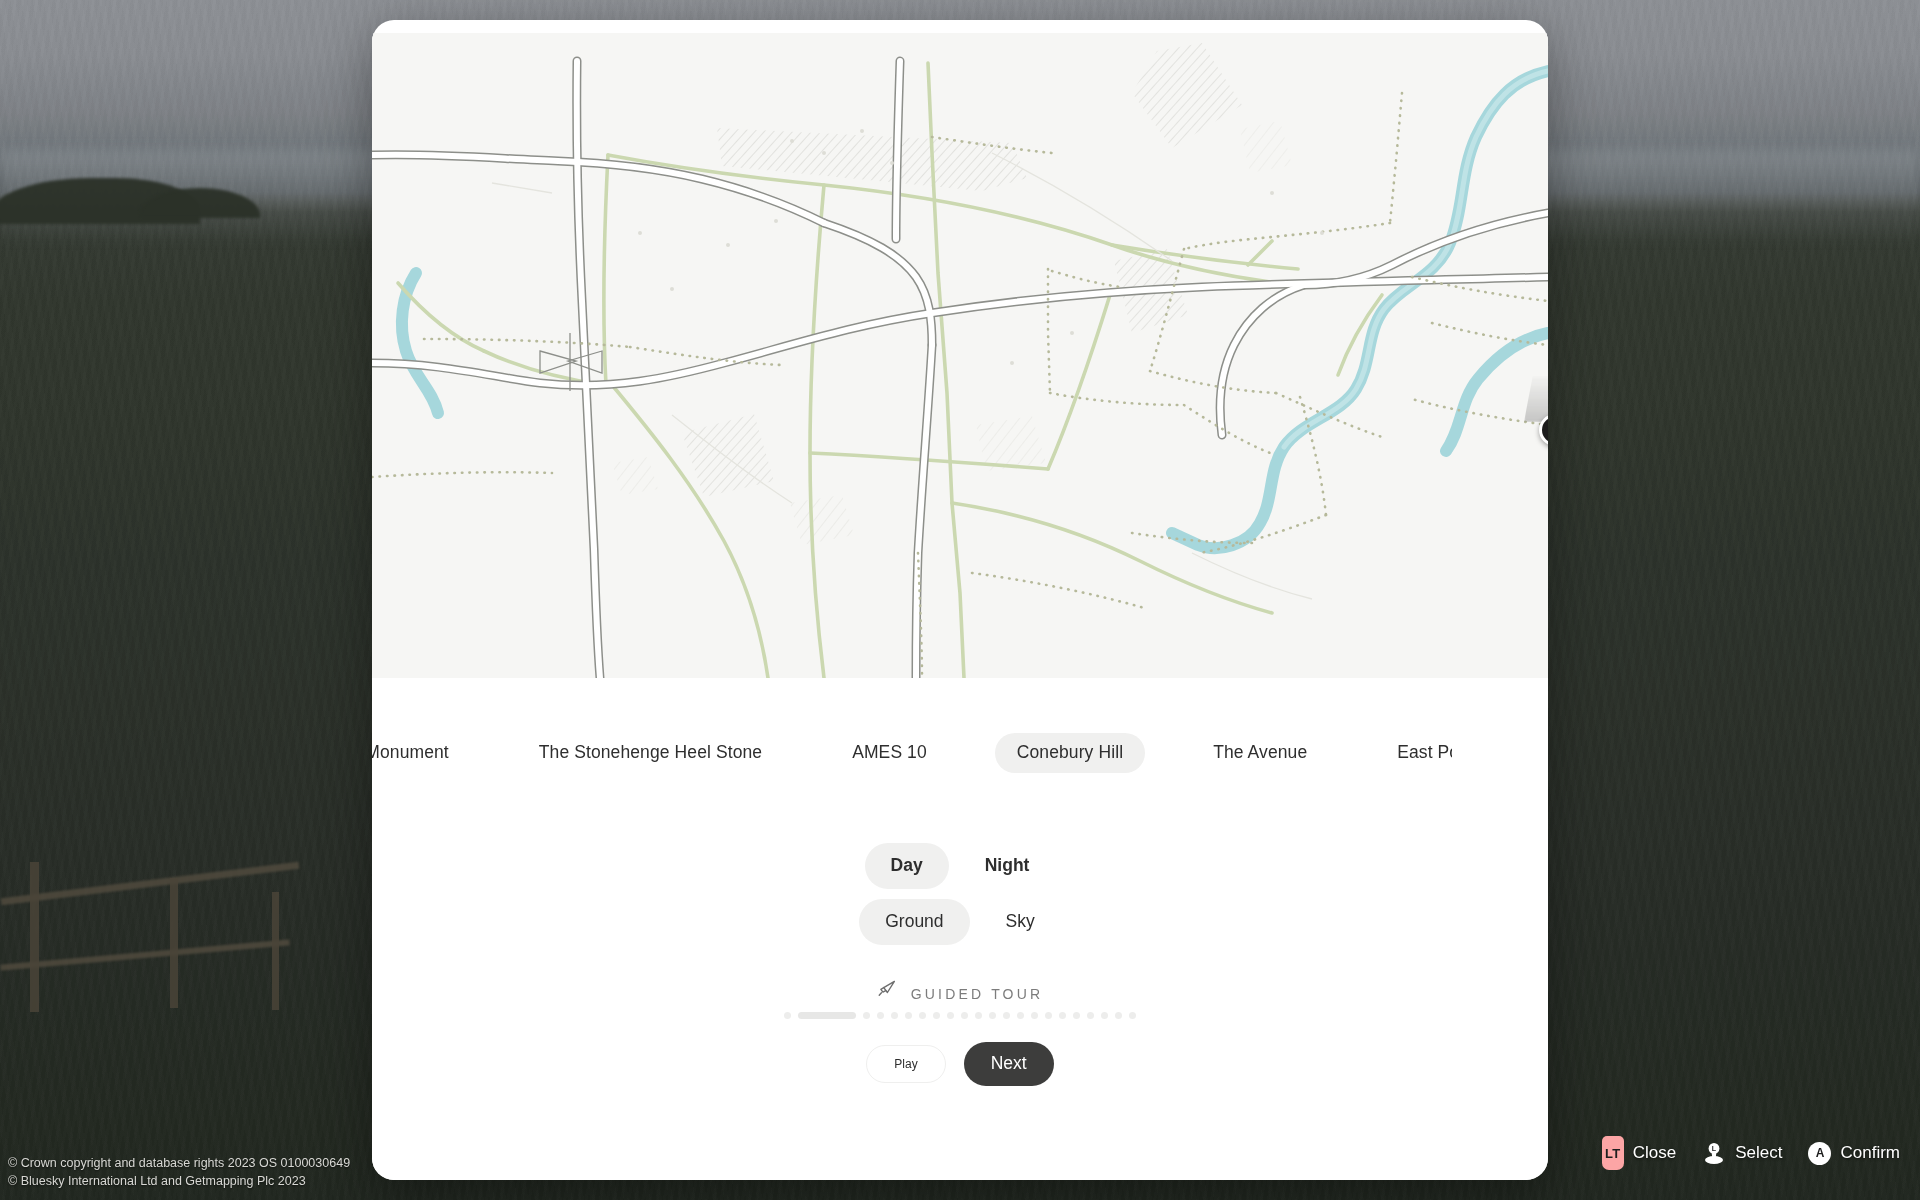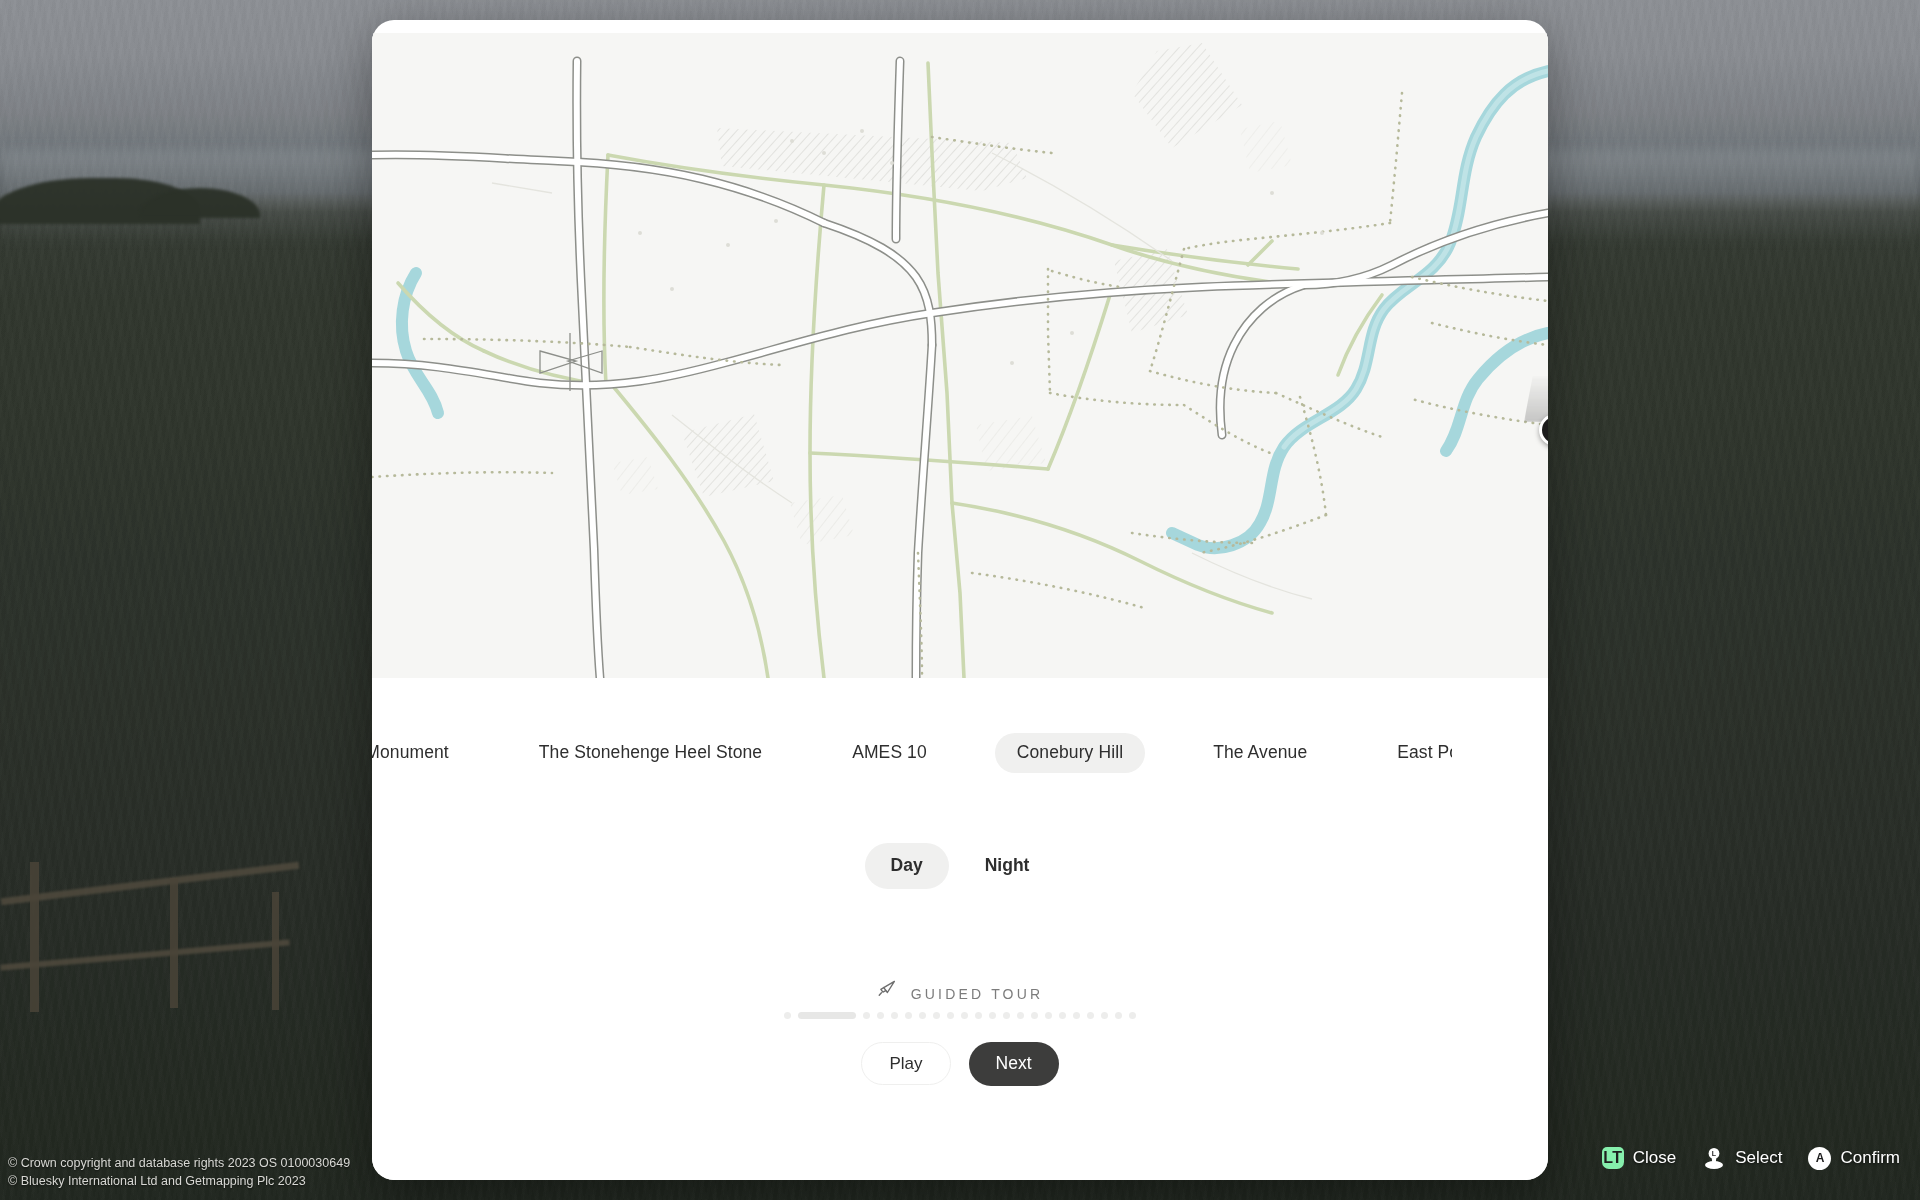--- a/index.html
+++ b/index.html
@@ -229,21 +229,21 @@
 
   
   #playback-row {
     position: absolute;
     top: 364px; left: 0; width: 1176px;
     display: flex; align-items: center; justify-content: center;
     gap: 18px;
   }
   #play-button {
     padding: 12px 27px;
-    font-size: 17px;
+    font-size: 12px;
     color: #2e2e2e;
     background: #ffffff;
     border: 1.5px solid #efefee;
     border-radius: 26px;
     line-height: 1;
     cursor: pointer;
   }
   #next-button {
     padding: 13px 27px;
     font-size: 17.5px;
@@ -275,25 +275,25 @@
     align-items: center;
     gap: 26px;
   }
   .prompt { display: flex; align-items: center; gap: 9px; }
   .prompt-label {
     color: #ffffff;
     font-size: 17px;
     text-shadow: 0 1px 3px rgba(0,0,0,0.7);
   }
   .btn-glyph-lt {
-    width: 22px; height: 22px;
-    background: #86efac;
+    width: 22px; height: 34px;
+    background: #fca5a5;
     border-radius: 5px 5px 7px 7px;
     color: #1e1e1e;
-    font-size: 16px;
+    font-size: 13px;
     font-weight: bold;
     display: flex; align-items: center; justify-content: center;
     letter-spacing: 0.3px;
   }
   .btn-glyph-stick { width: 24px; height: 24px; display:block; }
   .btn-glyph-a {
     width: 23px; height: 23px;
     background: #ffffff;
     border-radius: 50%;
     color: #1e1e1e;
@@ -470,20 +470,24 @@
       <div class="loc-tab">East Portal Entrance</div>
 
     </div>
 
 
     <div class="option-row" id="row-time">
       <div class="opt-pill selected">Day</div>
       <div class="opt-pill">Night</div>
     </div>
 
+    <div class="option-row" id="row-layer">
+      <div class="opt-pill selected">Ground</div>
+      <div class="opt-pill">Sky</div>
+    </div>
 
     <div id="guided-tour-header">
       <svg id="megaphone-icon" viewBox="0 0 24 22" fill="none" stroke="#6e6e6e" stroke-width="1.7" stroke-linejoin="round" stroke-linecap="round">
         <path d="M21 3 L8 10.5 L12.5 16.5 Z"></path>
         <path d="M8 10.5 L4.5 12.6 L7 16 L10.4 14.1"></path>
         <path d="M5.2 16.8 L2.5 19.8"></path>
       </svg>
       <div id="guided-tour-label">GUIDED TOUR</div>
     </div>
 

